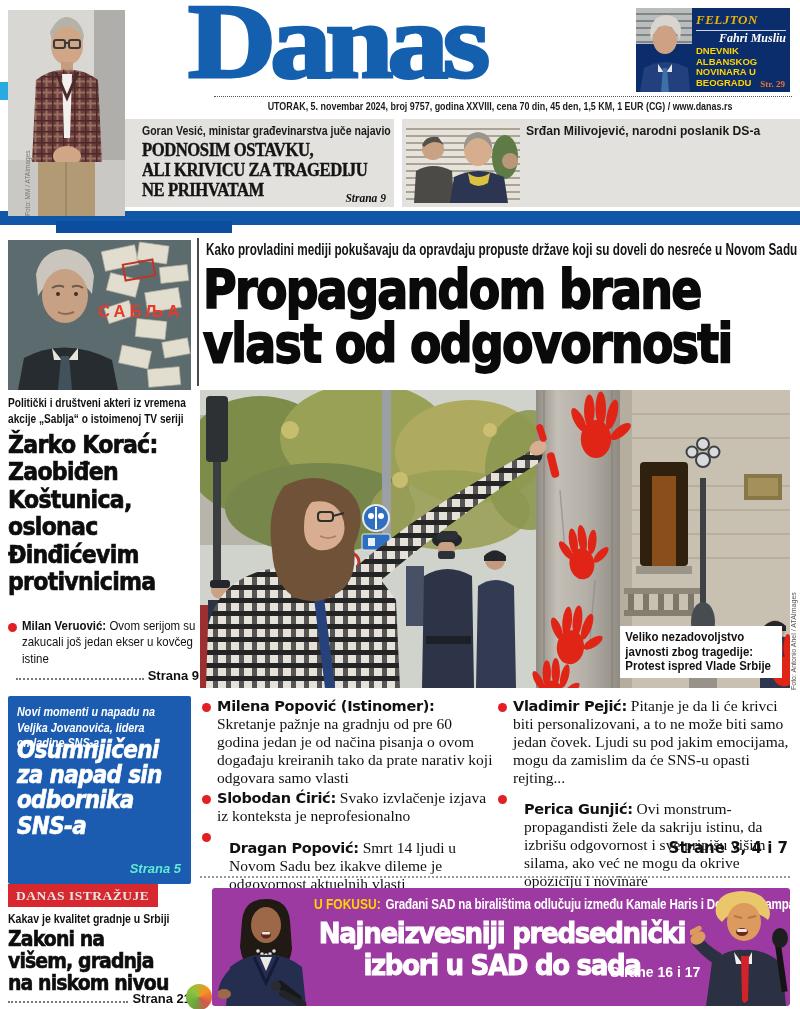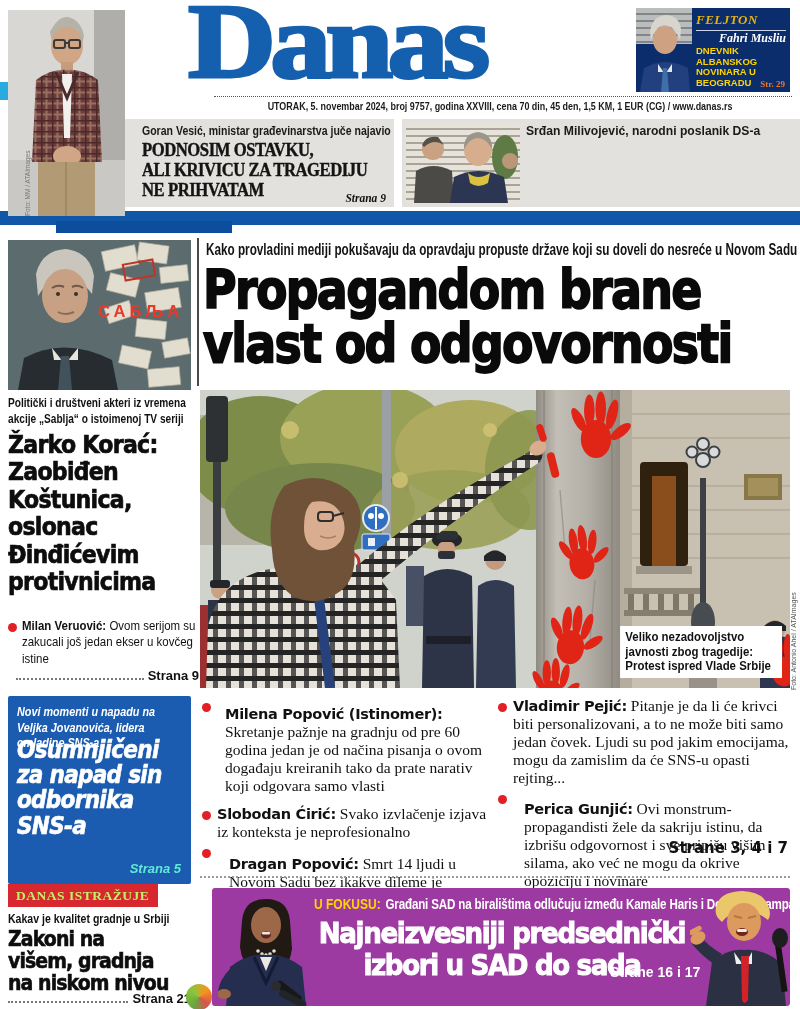--- a/index.html
+++ b/index.html
@@ -63,21 +63,21 @@
   .pageline .plabel{font-weight:bold;font-size:13px;padding-left:4px;background:#fff;}
   .pl9{left:16px;top:668px;width:183px;}
   .pl21{left:8px;top:991px;width:183px;z-index:6;}
   .bluebox{left:8px;top:696px;width:183px;height:188px;background:#1c5cb0;border-radius:2px;z-index:1;font-style:italic;}
   .bb-kick{position:absolute;left:9px;top:8px;width:206px;font-size:13.5px;font-weight:600;
            color:#fff;line-height:1.15;transform:scaleX(.8);transform-origin:0 0;}
   .bb-head{position:absolute;left:9px;top:42px;width:188px;font-family:"DejaVu Sans",sans-serif;
            font-weight:bold;font-size:24px;line-height:1.05;letter-spacing:-.8px;color:#fff;
            -webkit-text-stroke:.6px #fff;transform:scaleX(.9);transform-origin:0 0;}
   .bb-page{position:absolute;right:10px;bottom:8px;font-weight:bold;font-size:13px;color:#5eead4;}
-  .redlabel{left:8px;top:884px;width:150px;height:23px;background:#d7282f;color:#bef264;
+  .redlabel{left:8px;top:884px;width:150px;height:23px;background:#d7282f;color:#e5e5e5;
             font-family:"Liberation Serif",serif;font-weight:bold;font-size:13.5px;
             letter-spacing:.5px;line-height:23px;padding-left:8px;box-sizing:border-box;}
   .ist-kick{left:8px;top:911px;width:235px;font-size:13.5px;font-weight:600;
             transform:scaleX(.78);transform-origin:0 0;}
   .ist-head{left:8px;top:928px;width:205px;font-family:"DejaVu Sans",sans-serif;font-weight:bold;
             font-size:21px;line-height:1.05;letter-spacing:-1px;color:#0d0d0d;
             -webkit-text-stroke:.6px #0d0d0d;transform:scaleX(.9);transform-origin:0 0;}
   .ball{left:186px;top:984px;width:26px;height:26px;border-radius:50%;z-index:7;
         background:conic-gradient(from 210deg,#6aa63d,#8cc63f 30%,#f7941d 55%,#d9534f 78%,#6aa63d);}
   
@@ -406,21 +406,21 @@
       <path d="M133 126 L144 123" stroke="#2e2e2e" stroke-width="2"></path>
       <path d="M120 146 Q128 150 136 146" stroke="#a97f66" stroke-width="1.5" fill="none"></path>
     </svg>
     <div class="m-caption">Veliko nezadovoljstvo javnosti zbog tragedije: Protest ispred Vlade Srbije</div>
   </div>
   <div class="abs m-credit">Foto: Antonio Ahel / ATAImages</div>
 
   <div class="abs bcol bcol-l">
     <div class="bullet">
       <div class="dot"></div>
-      <p class="btext" style="margin:8px;"><span class="bname">Milena Popović (Istinomer):</span> <span>Skretanje pažnje na gradnju od pre 60 godina jedan je od načina pisanja o ovom događaju kreiranih tako da prate narativ koji odgovara samo vlasti</span></p>
+      <p class="btext" style="margin:0;"><span class="bname">Milena Popović (Istinomer):</span> <span>Skretanje pažnje na gradnju od pre 60 godina jedan je od načina pisanja o ovom događaju kreiranih tako da prate narativ koji odgovara samo vlasti</span></p>
     </div>
     <div class="bullet">
       <div class="dot"></div>
       <p class="btext" style="margin:0;"><span class="bname">Slobodan Ćirić:</span> <span>Svako izvlačenje izjava iz konteksta je neprofesionalno</span></p>
     </div>
     <div class="bullet">
       <div class="dot"></div>
       <p class="btext" style="margin:12px;"><span class="bname">Dragan Popović:</span> <span>Smrt 14 ljudi u Novom Sadu bez ikakve dileme je odgovornost aktuelnih vlasti</span></p>
     </div>
   </div>

